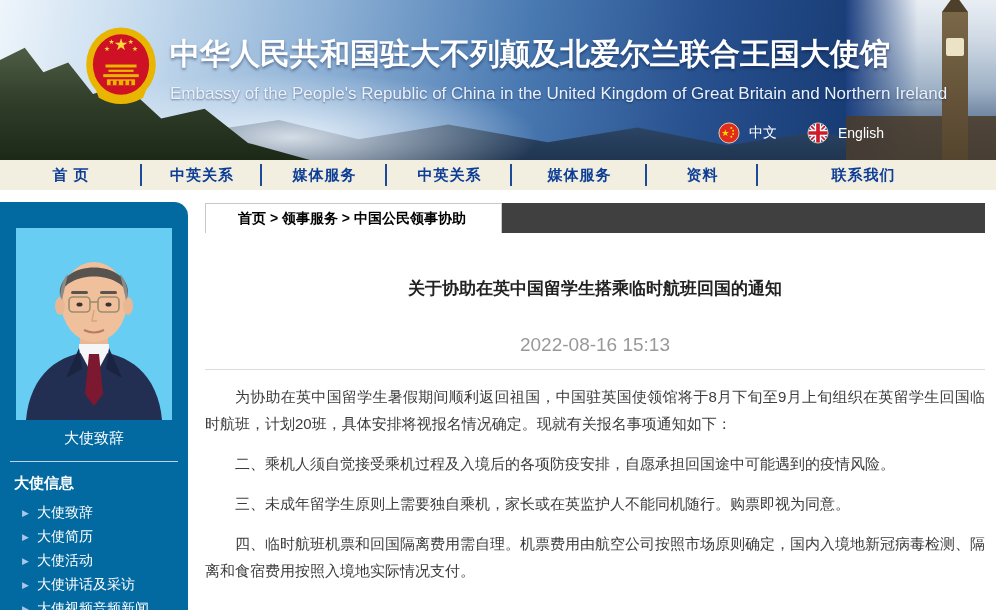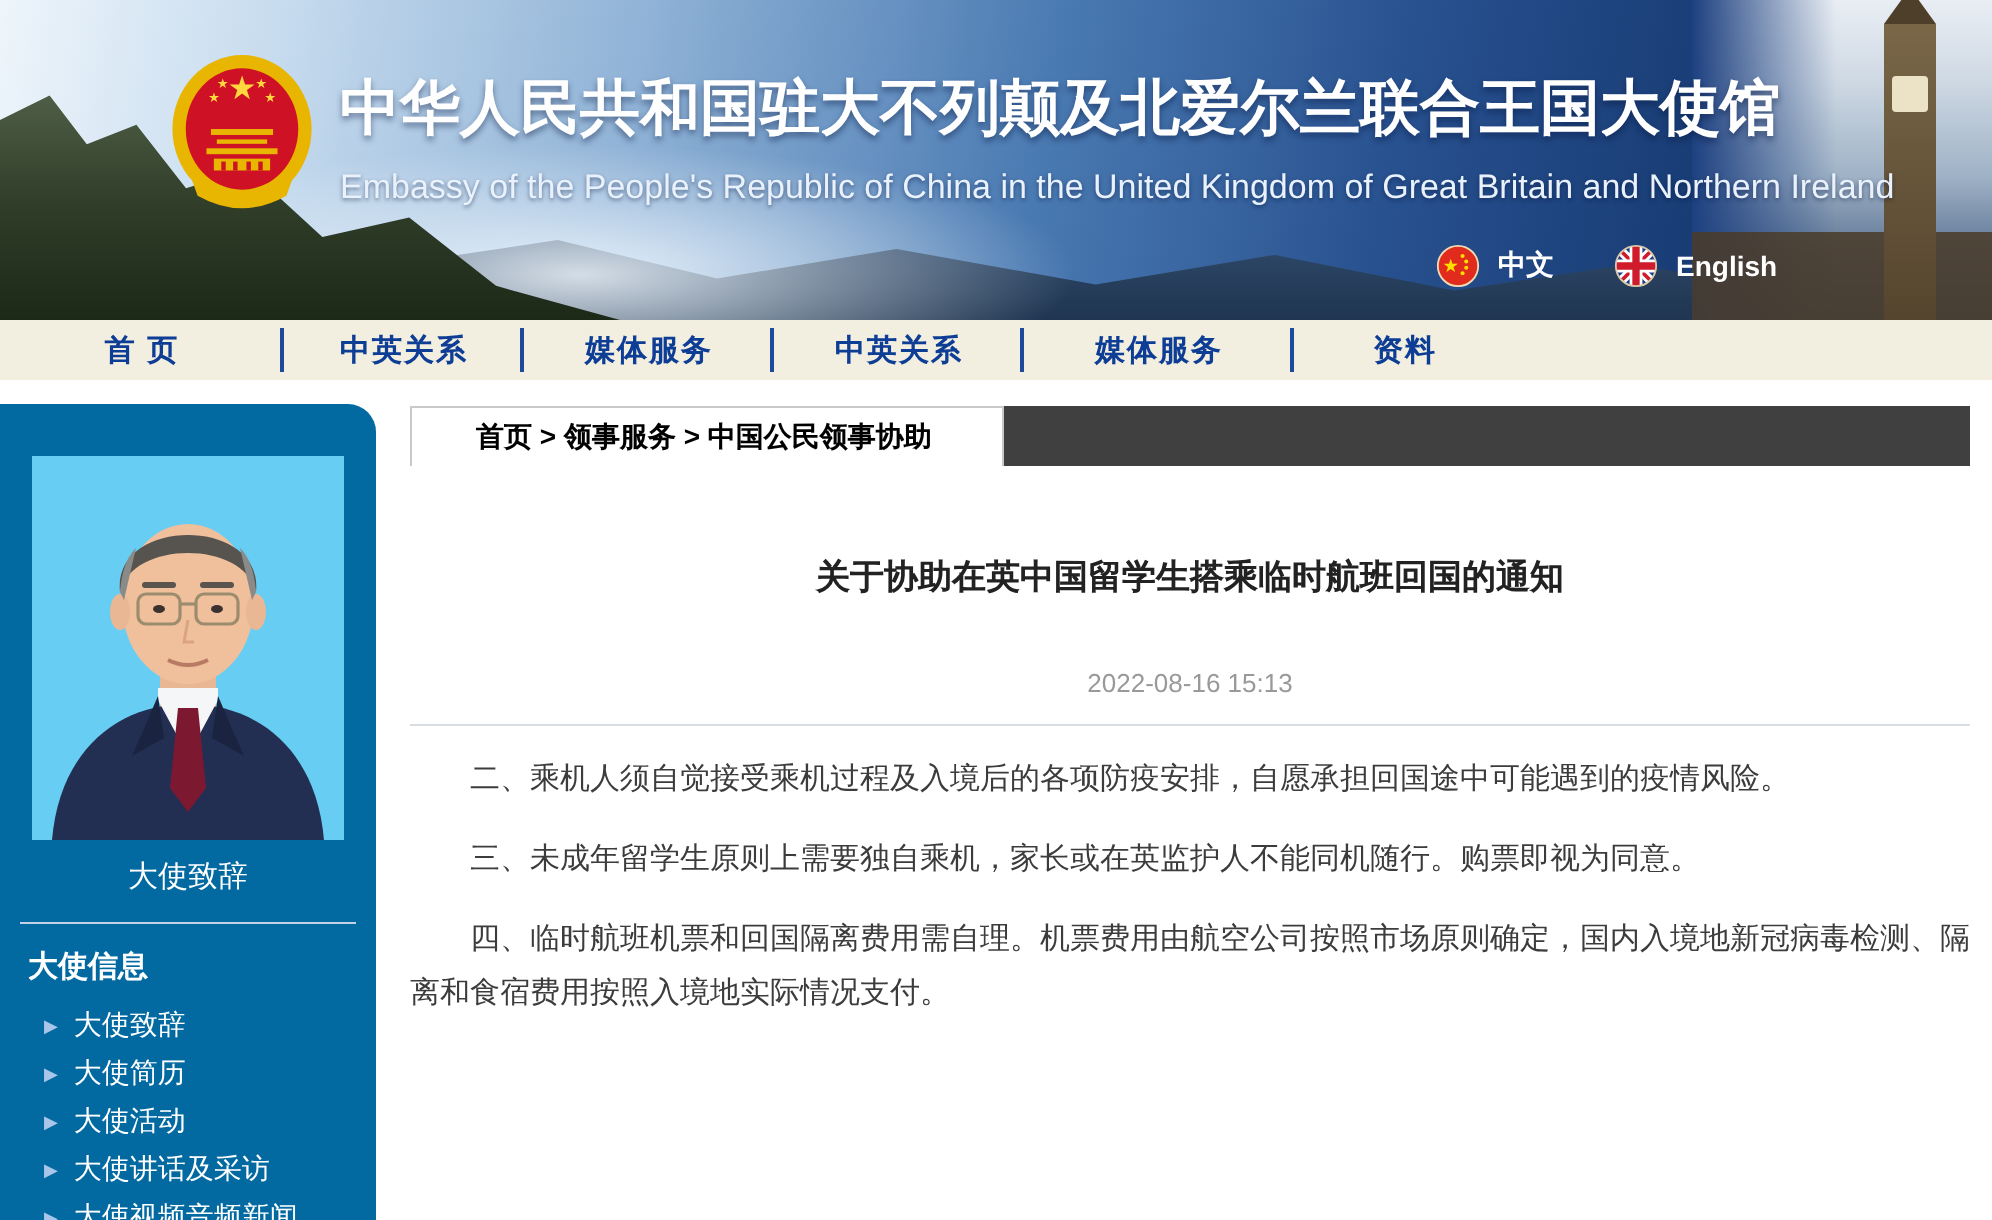--- a/index.html
+++ b/index.html
@@ -27,21 +27,21 @@
   .bigben .clock{position:absolute;right:32px;top:38px;width:18px;height:18px;background:#ece2c6;border-radius:2px;}
   .bigben .building{position:absolute;right:0;bottom:0;width:150px;height:44px;background:#4a3b28;opacity:.85;}
   .bigben .fade{position:absolute;left:0;top:0;width:100%;height:100%;
     background:linear-gradient(90deg,#1d4080 0%,rgba(29,64,128,0) 48%);}
   .emblem{position:absolute;left:84px;top:24px;width:74px;height:84px;}
   .titles{position:absolute;left:170px;top:34px;}
   .title-cn{font-family:"Liberation Serif","DejaVu Serif",serif;font-size:30px;font-weight:bold;color:#ffffff;
     letter-spacing:0px;text-shadow:0 2px 3px rgba(5,20,60,.45);white-space:nowrap;}
   .title-en{margin-top:9px;font-size:17px;color:#e9f2fc;text-shadow:0 1px 2px rgba(5,20,60,.5);white-space:nowrap;}
   .lang{position:absolute;left:718px;top:122px;display:flex;align-items:center;}
-  .lang a{color:#fff;font-weight:bold;font-size:14px;text-decoration:none;margin-left:9px;cursor:pointer;}
+  .lang a{color:#fff;font-weight:normal;font-size:14px;text-decoration:none;margin-left:9px;cursor:pointer;}
   .lang .grp{display:flex;align-items:center;margin-right:30px;}
   .flag{width:22px;height:22px;display:block;}
 
   
   .nav{position:absolute;left:0;top:160px;width:996px;height:30px;background:#f2efe1;display:flex;}
   .nav-item{display:flex;align-items:center;justify-content:center;position:relative;
     color:#0d3d95;font-size:15px;font-weight:bold;letter-spacing:1px;cursor:pointer;box-sizing:border-box;}
   .nav-item:not(:last-child):after{content:"";position:absolute;right:0;top:4px;bottom:4px;width:2px;background:#1e4a9a;}
 
   
@@ -55,21 +55,21 @@
   .side-list li{display:flex;align-items:center;padding:3px 0 3px 22px;font-size:14px;cursor:pointer;}
   .side-list .arrow{color:#a9c6ea;font-size:9px;margin-right:8px;}
 
   
   .main{position:absolute;left:205px;top:190px;width:780px;}
   .breadcrumb-bar{display:flex;height:30px;margin-top:13px;background:#404040;}
   .breadcrumb-tab{width:297px;box-sizing:border-box;background:#fff;border:1px solid #c9c9c9;border-bottom:none;
     font-size:14px;font-weight:bold;color:#000;line-height:28px;padding-left:32px;white-space:nowrap;cursor:pointer;}
   .breadcrumb-rest{flex:1;}
   .article-title{font-size:17px;font-weight:bold;color:#222;text-align:center;margin:44px 0 14px;}
-  .article-date{font-size:13px;color:#999;text-align:center;margin-bottom:13px;margin-top:34px;}
+  .article-date{font-size:19px;color:#999;text-align:center;margin-bottom:13px;margin-top:34px;}
   .article-hr{border:none;border-top:1px solid #d8dde2;margin:0;}
   .article-body p{font-size:15px;color:#3c3c3c;line-height:27px;text-indent:2em;margin:13px 0;text-align:justify;}
 </style>
 </head>
 <body>
 
 <div class="page">
 
   <div class="site-header">
     <div class="ridge-far"></div>
@@ -145,20 +145,21 @@
     </div>
   </div>
 
   <div class="nav">
     <div class="nav-item" style="width:142px">首 页</div>
     <div class="nav-item" style="width:120px">中英关系</div>
     <div class="nav-item" style="width:125px">媒体服务</div>
     <div class="nav-item" style="width:125px">中英关系</div>
     <div class="nav-item" style="width:135px">媒体服务</div>
     <div class="nav-item" style="width:111px">资料</div>
+    <div class="nav-item" style="width:211px">联系我们</div>
   </div>
 
   <aside class="sidebar">
     <span class="photo">
       <svg viewBox="0 0 156 192" width="156" height="192" aria-hidden="true">
         <rect width="156" height="192" fill="#67cdf2"></rect>
         <rect x="64" y="98" width="28" height="32" fill="#e9b794"></rect>
         <ellipse cx="78" cy="74" rx="33" ry="40" fill="#f0c09c"></ellipse>
         <ellipse cx="44" cy="78" rx="5" ry="9" fill="#e9b794"></ellipse>
         <ellipse cx="112" cy="78" rx="5" ry="9" fill="#e9b794"></ellipse>
@@ -214,20 +215,21 @@
     <div class="breadcrumb-bar">
       <div class="breadcrumb-tab">首页 &gt; 领事服务 &gt; 中国公民领事协助</div>
       <div class="breadcrumb-rest"></div>
     </div>
 
     <article>
       <h1 class="article-title">关于协助在英中国留学生搭乘临时航班回国的通知</h1>
       <div class="article-date">2022-08-16 15:13</div>
       <hr class="article-hr">
       <div class="article-body">
+        <p>为协助在英中国留学生暑假期间顺利返回祖国，中国驻英国使领馆将于8月下旬至9月上旬组织在英留学生回国临时航班，计划20班，具体安排将视报名情况确定。现就有关报名事项通知如下：</p>
         <p>二、乘机人须自觉接受乘机过程及入境后的各项防疫安排，自愿承担回国途中可能遇到的疫情风险。</p>
         <p>三、未成年留学生原则上需要独自乘机，家长或在英监护人不能同机随行。购票即视为同意。</p>
         <p>四、临时航班机票和回国隔离费用需自理。机票费用由航空公司按照市场原则确定，国内入境地新冠病毒检测、隔离和食宿费用按照入境地实际情况支付。</p>
 
       </div>
     </article>
   </div>
 
 </div>
 

